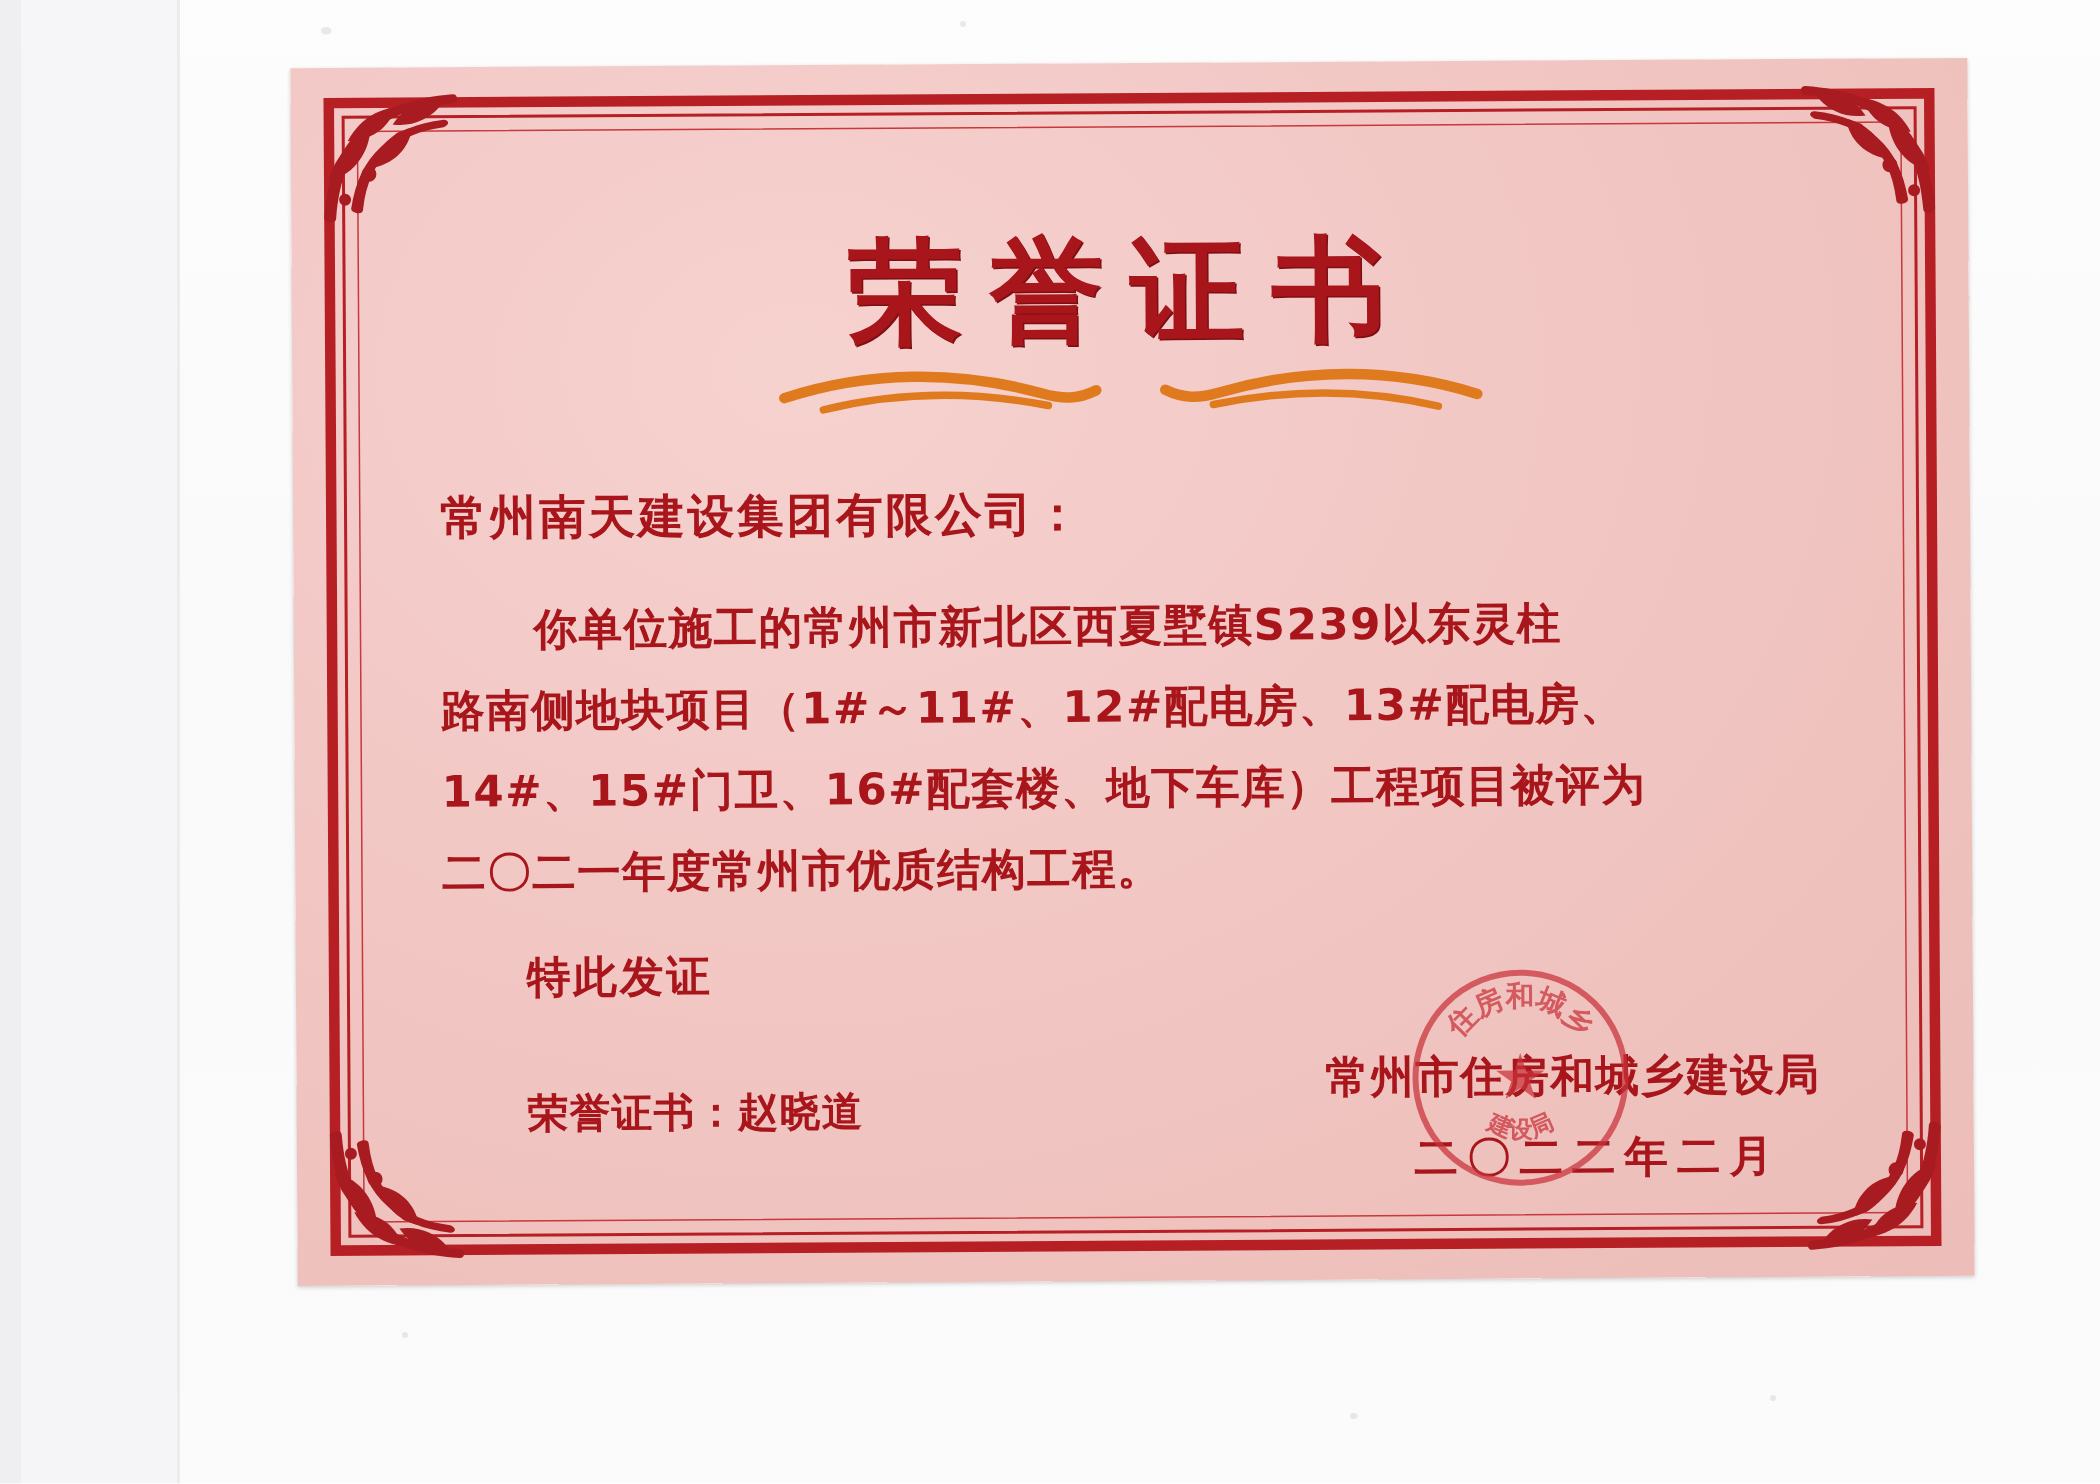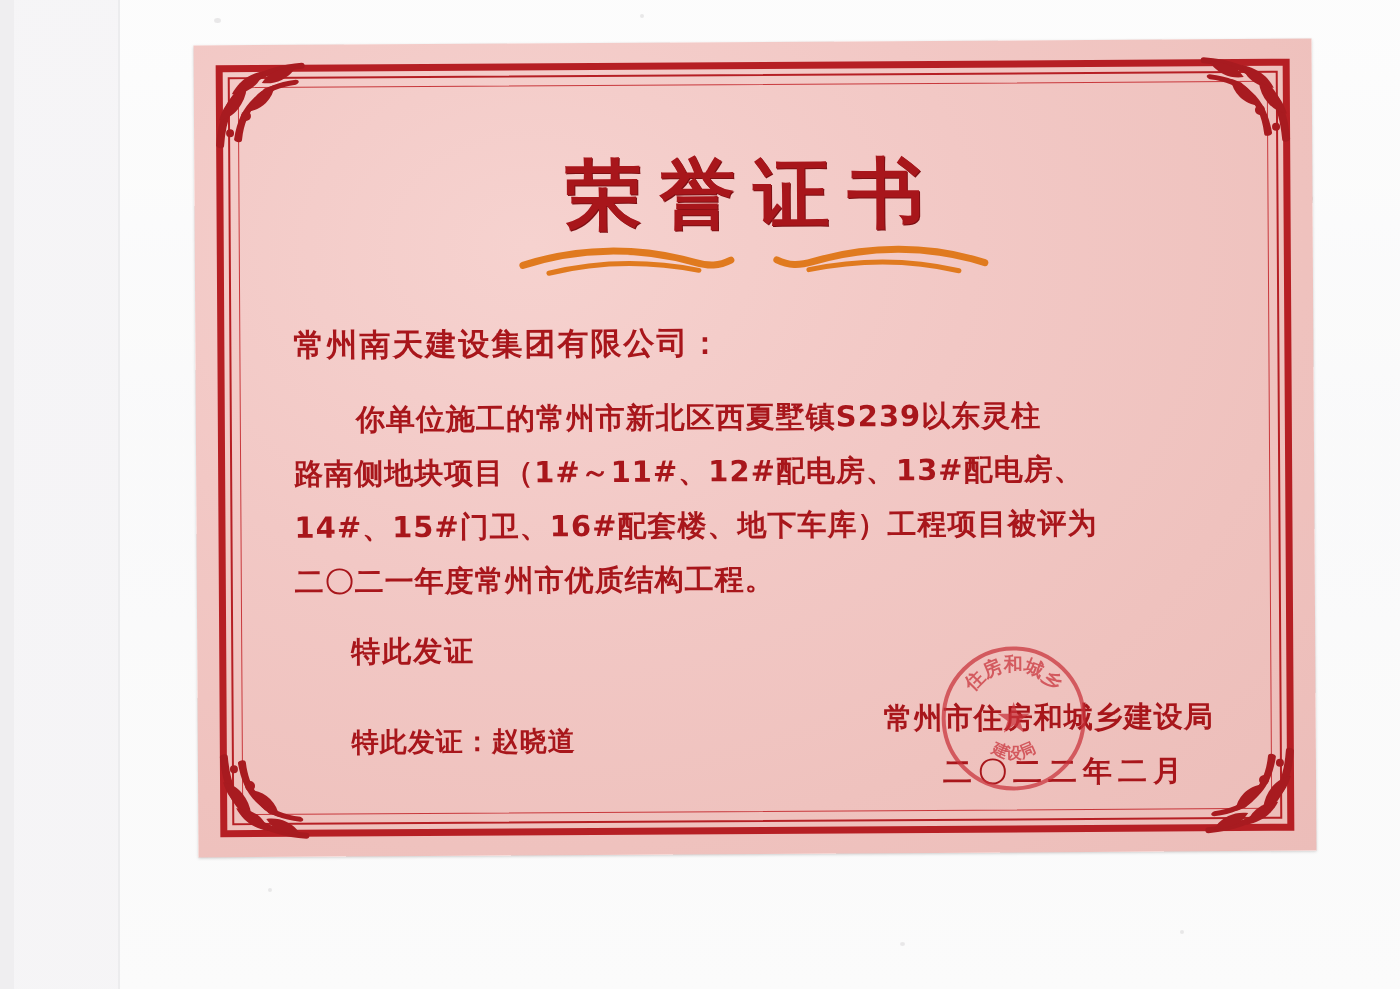--- a/index.html
+++ b/index.html
@@ -278,21 +278,21 @@
       <div class="para"><span class="indent"></span><span>你单位施工的常州市新北区西夏墅镇S239以东灵柱</span></div>
       <div class="para">路南侧地块项目（1#～11#、12#配电房、13#配电房、</div>
       <div class="para">14#、15#门卫、16#配套楼、地下车库）工程项目被评为</div>
       <div class="para">二〇二一年度常州市优质结构工程。</div>
 
       <div class="hereby">特此发证</div>
 
       <div class="signature-row">
 
         <div class="manager">
-          <span>特此发证：</span><span>赵晓道</span>
+          <span>荣誉证书：</span><span>赵晓道</span>
         </div>
 
         <div class="issuer">
           <div class="issuer-name">常州市住房和城乡建设局</div>
           <div class="issuer-date">二〇二二年二月</div>
         </div>
 
         <div class="seal">
           <svg viewBox="0 0 136 136" xmlns="http://www.w3.org/2000/svg">
             <defs>

